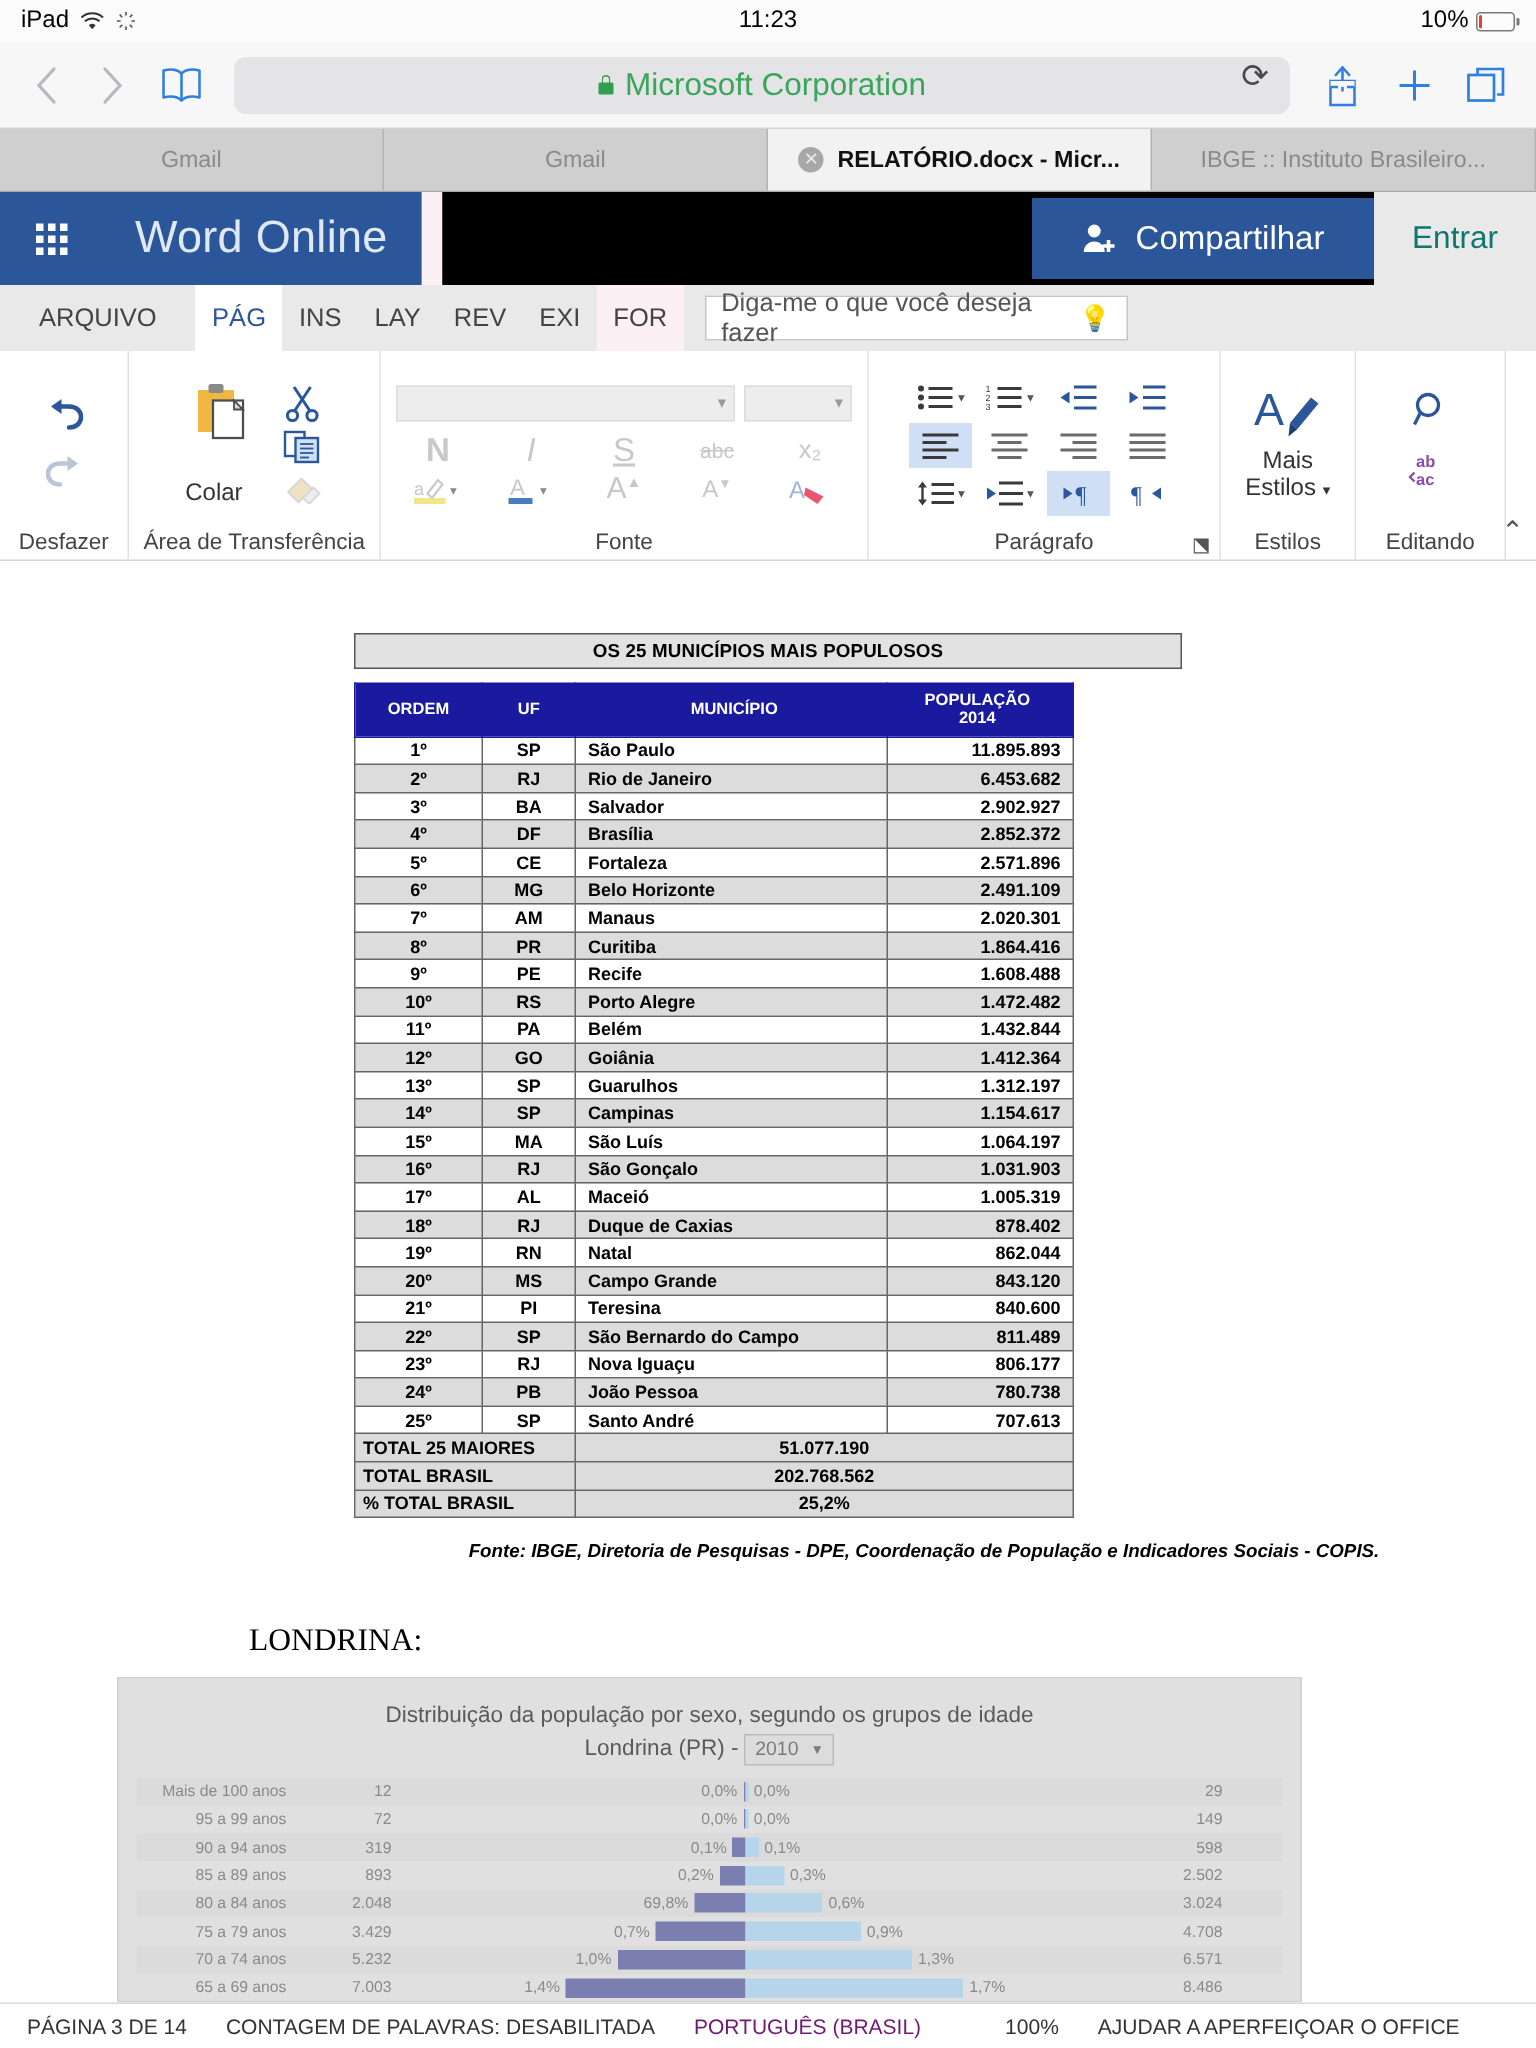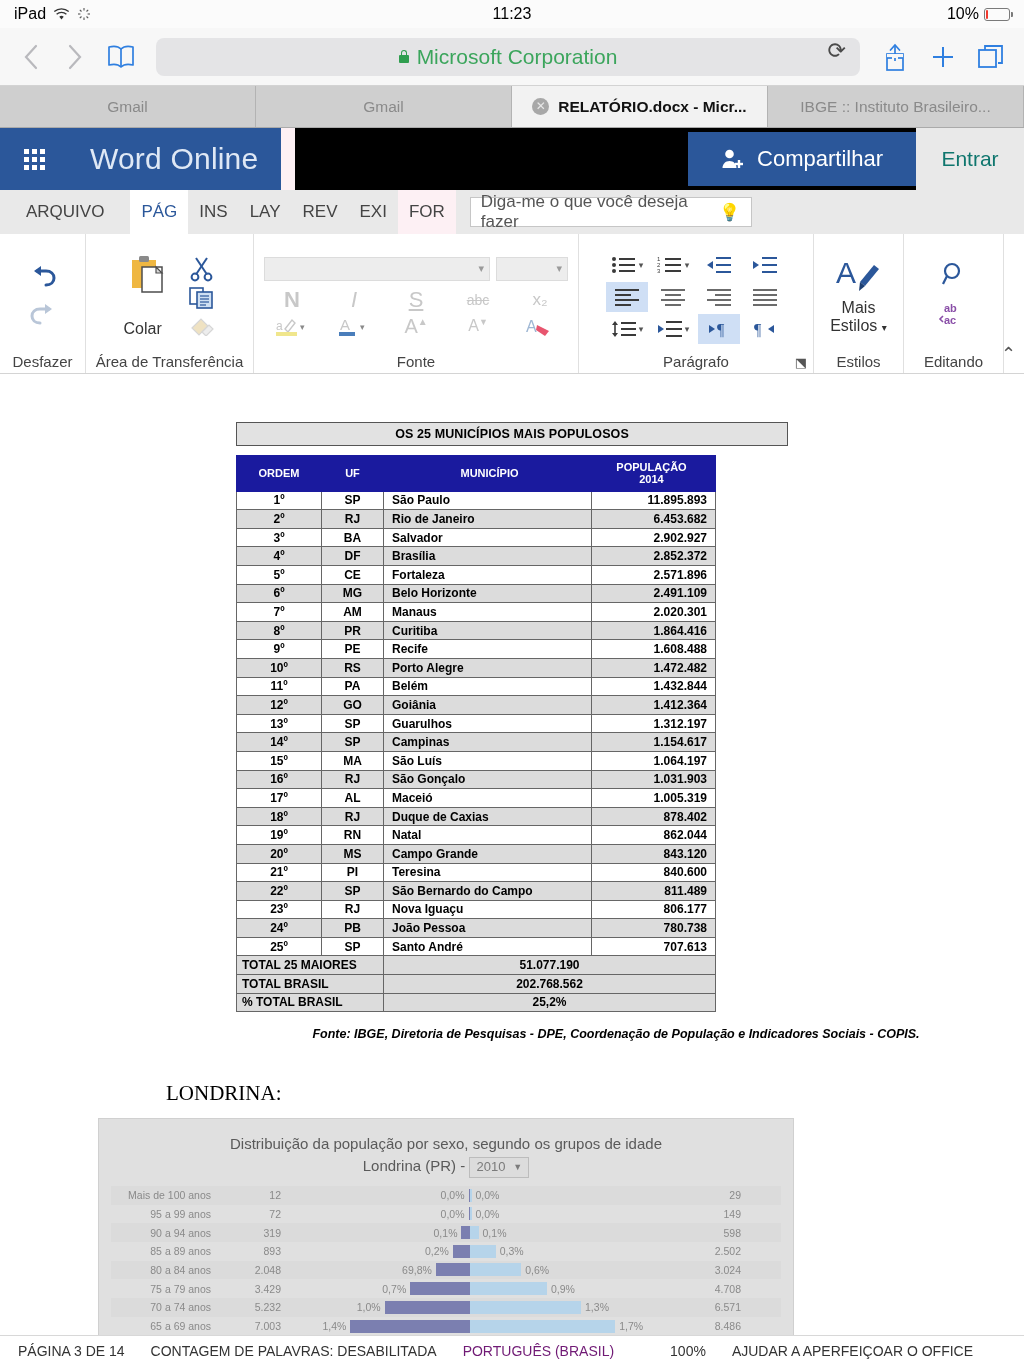--- a/index.html
+++ b/index.html
@@ -179,21 +179,21 @@
     width: 760px; margin: 15px auto 0; font-size: 12.5px; font-style: italic;
     font-weight: bold; text-align: center; color: #000;
   }
   .londrina {
     font-family: "Liberation Serif", serif; font-size: 21px; color: #000;
     margin: 40px 0 0 166px;
   }
 
   
   .pyr-box {
-    width: 696px; margin: 12px 0 0 98px; background: #e0e0e0;
+    width: 790px; margin: 12px 0 0 78px; background: #e0e0e0;
     border: 1px solid #d0d0d0; padding: 14px 12px 0;
   }
   .pyr-title { text-align: center; font-size: 15px; color: #5a5a5a; line-height: 1.45; }
   .pyr-yr {
     display: inline-flex; align-items: center; gap: 8px; background: #dcdcdc;
     border: 1px solid #bcbcbc; padding: 0 6px; font-size: 13px; color: #7b7b7b;
   }
   .pyr-yr .caret { font-size: 9px; }
   .pyr-rows { margin-top: 8px; }
   .pyr-row {

